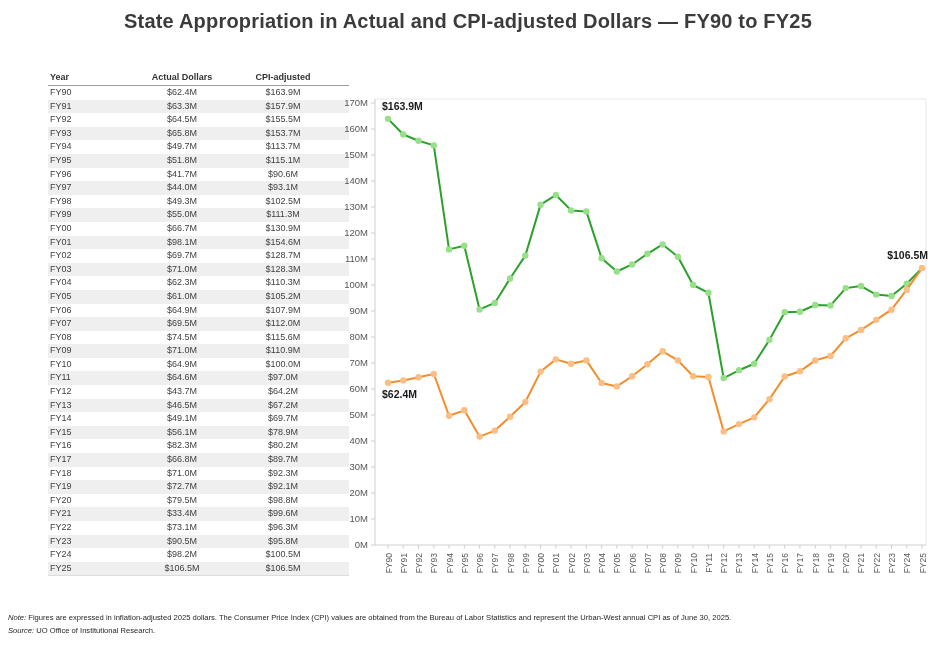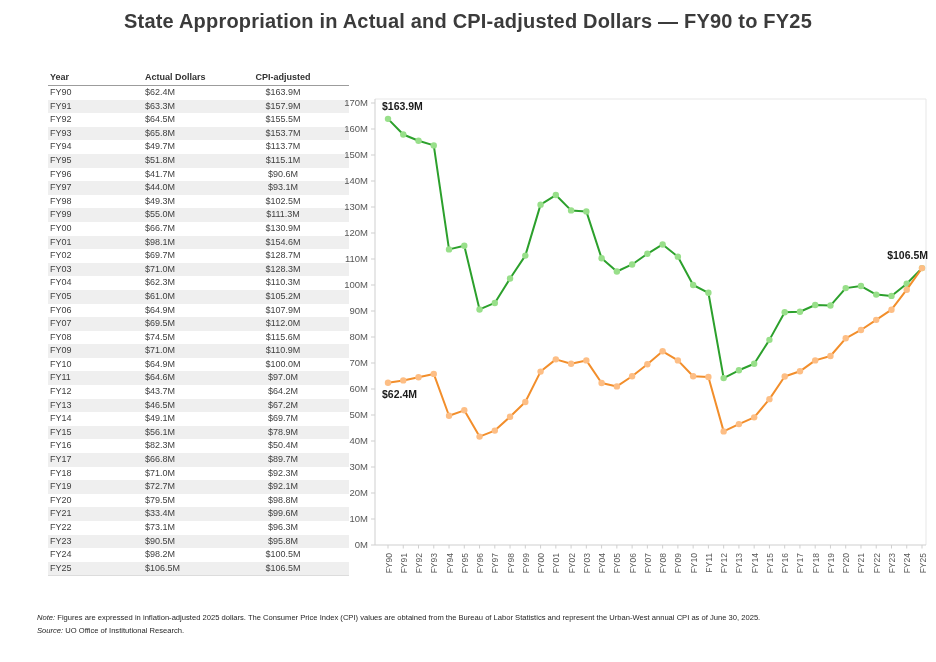--- a/index.html
+++ b/index.html
@@ -11,27 +11,27 @@
     position:absolute;top:10px;left:0;width:936px;text-align:center;
     font-size:20px;font-weight:bold;color:#3b3b3b;letter-spacing:.2px;
   }
   
   .data-table{position:absolute;left:8px;top:71px;width:301px;font-size:9px;color:#3f3f3f;margin-left:40px;}
   .thead{display:flex;font-weight:bold;height:14px;line-height:13px;border-bottom:1px solid #9c9c9c;color:#333;}
   .trow{display:flex;height:13.6px;line-height:13.6px;}
   .trow.alt{background:#efefef;}
   .tbody{border-bottom:1px solid #dcdcdc;}
   .col-year{width:95px;text-align:left;padding-left:2px;}
-  .col-actual{width:74px;text-align:left;}
+  .col-actual{width:74px;text-align:center;}
   .col-cpi{width:128px;text-align:center;padding-right:2px;}
   
   .chart-wrap{position:absolute;left:330px;top:85px;width:606px;height:515px;}
   
   .notes{position:absolute;left:8px;top:612px;width:920px;font-size:7.6px;line-height:12.8px;color:#262626;}
-  .notes em{font-style:italic;margin-left:29px;}
+  .notes em{font-style:italic;}
 </style>
 </head>
 <body>
 
 <div class="page-title">State Appropriation in Actual and CPI-adjusted Dollars — FY90 to FY25</div>
 
 <div class="data-table">
   <div class="thead">
     <span class="col-year">Year</span>
     <span class="col-actual">Actual Dollars</span>
@@ -164,21 +164,21 @@
         <span class="col-cpi">$69.7M</span>
       </div>
       <div class="trow alt">
         <span class="col-year">FY15</span>
         <span class="col-actual">$56.1M</span>
         <span class="col-cpi">$78.9M</span>
       </div>
       <div class="trow">
         <span class="col-year">FY16</span>
         <span class="col-actual">$82.3M</span>
-        <span class="col-cpi">$50.4M</span>
+        <span class="col-cpi">$80.2M</span>
       </div>
       <div class="trow alt">
         <span class="col-year">FY17</span>
         <span class="col-actual">$66.8M</span>
         <span class="col-cpi">$89.7M</span>
       </div>
       <div class="trow">
         <span class="col-year">FY18</span>
         <span class="col-actual">$71.0M</span>
         <span class="col-cpi">$92.3M</span>

